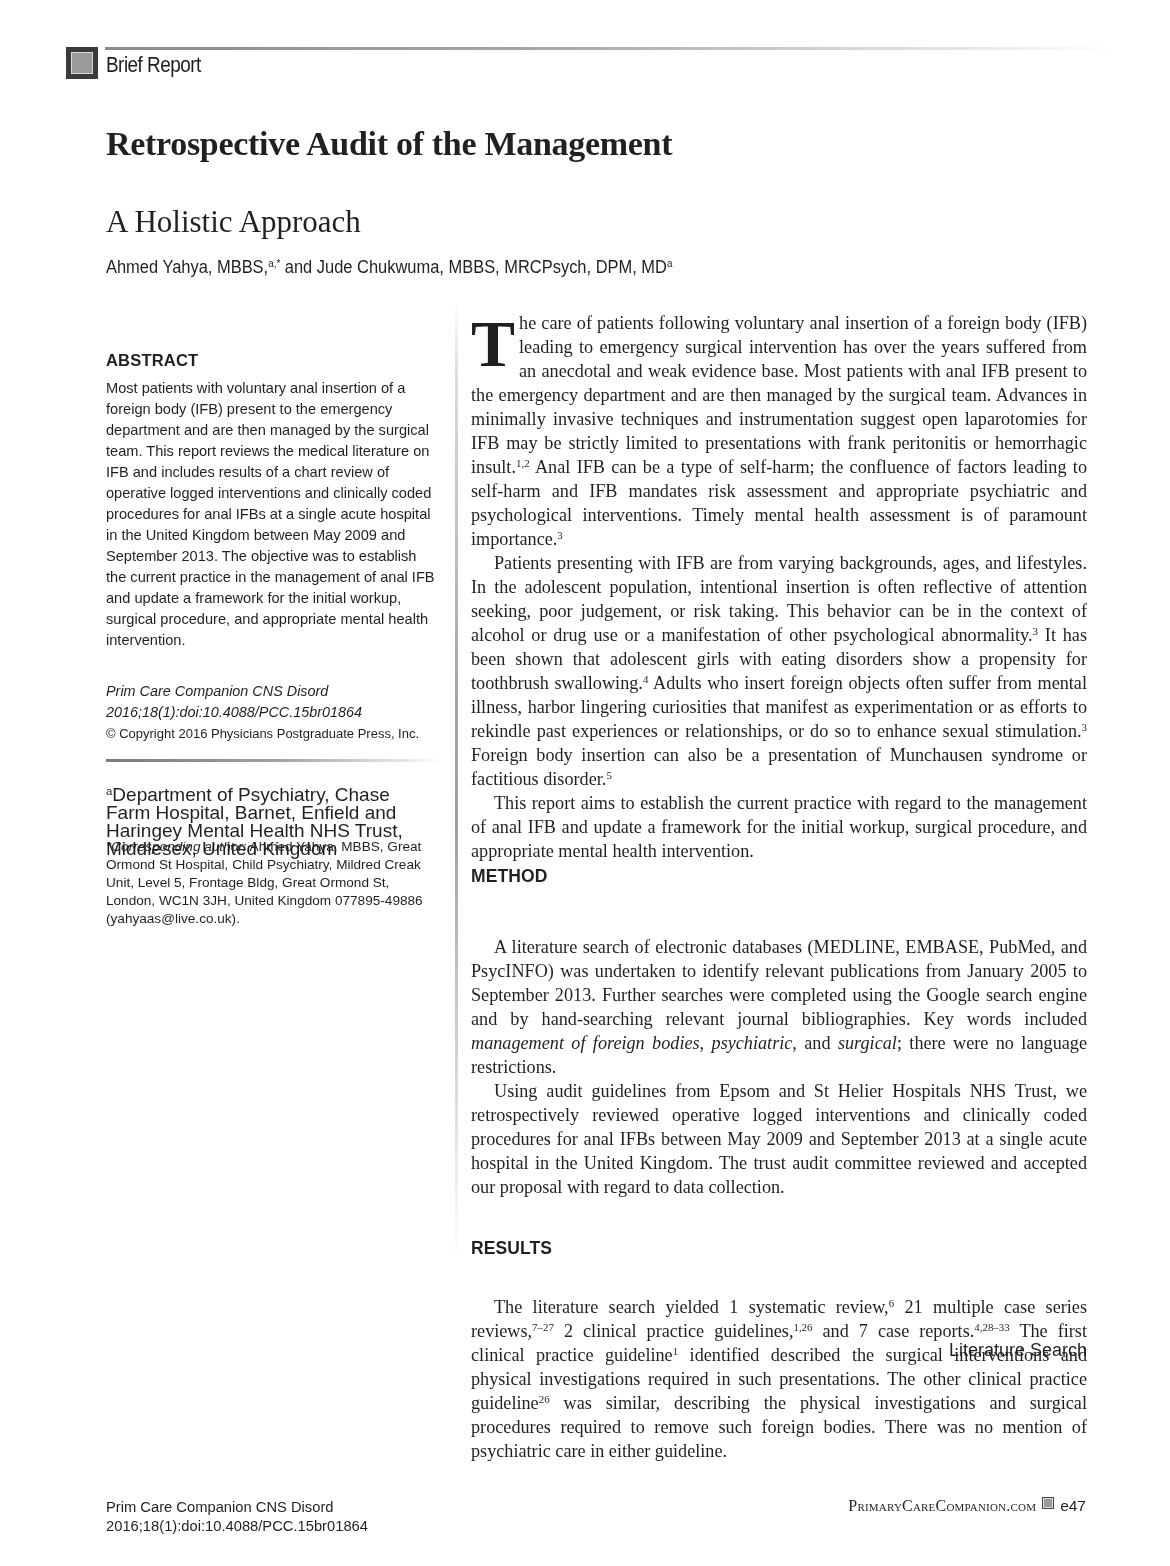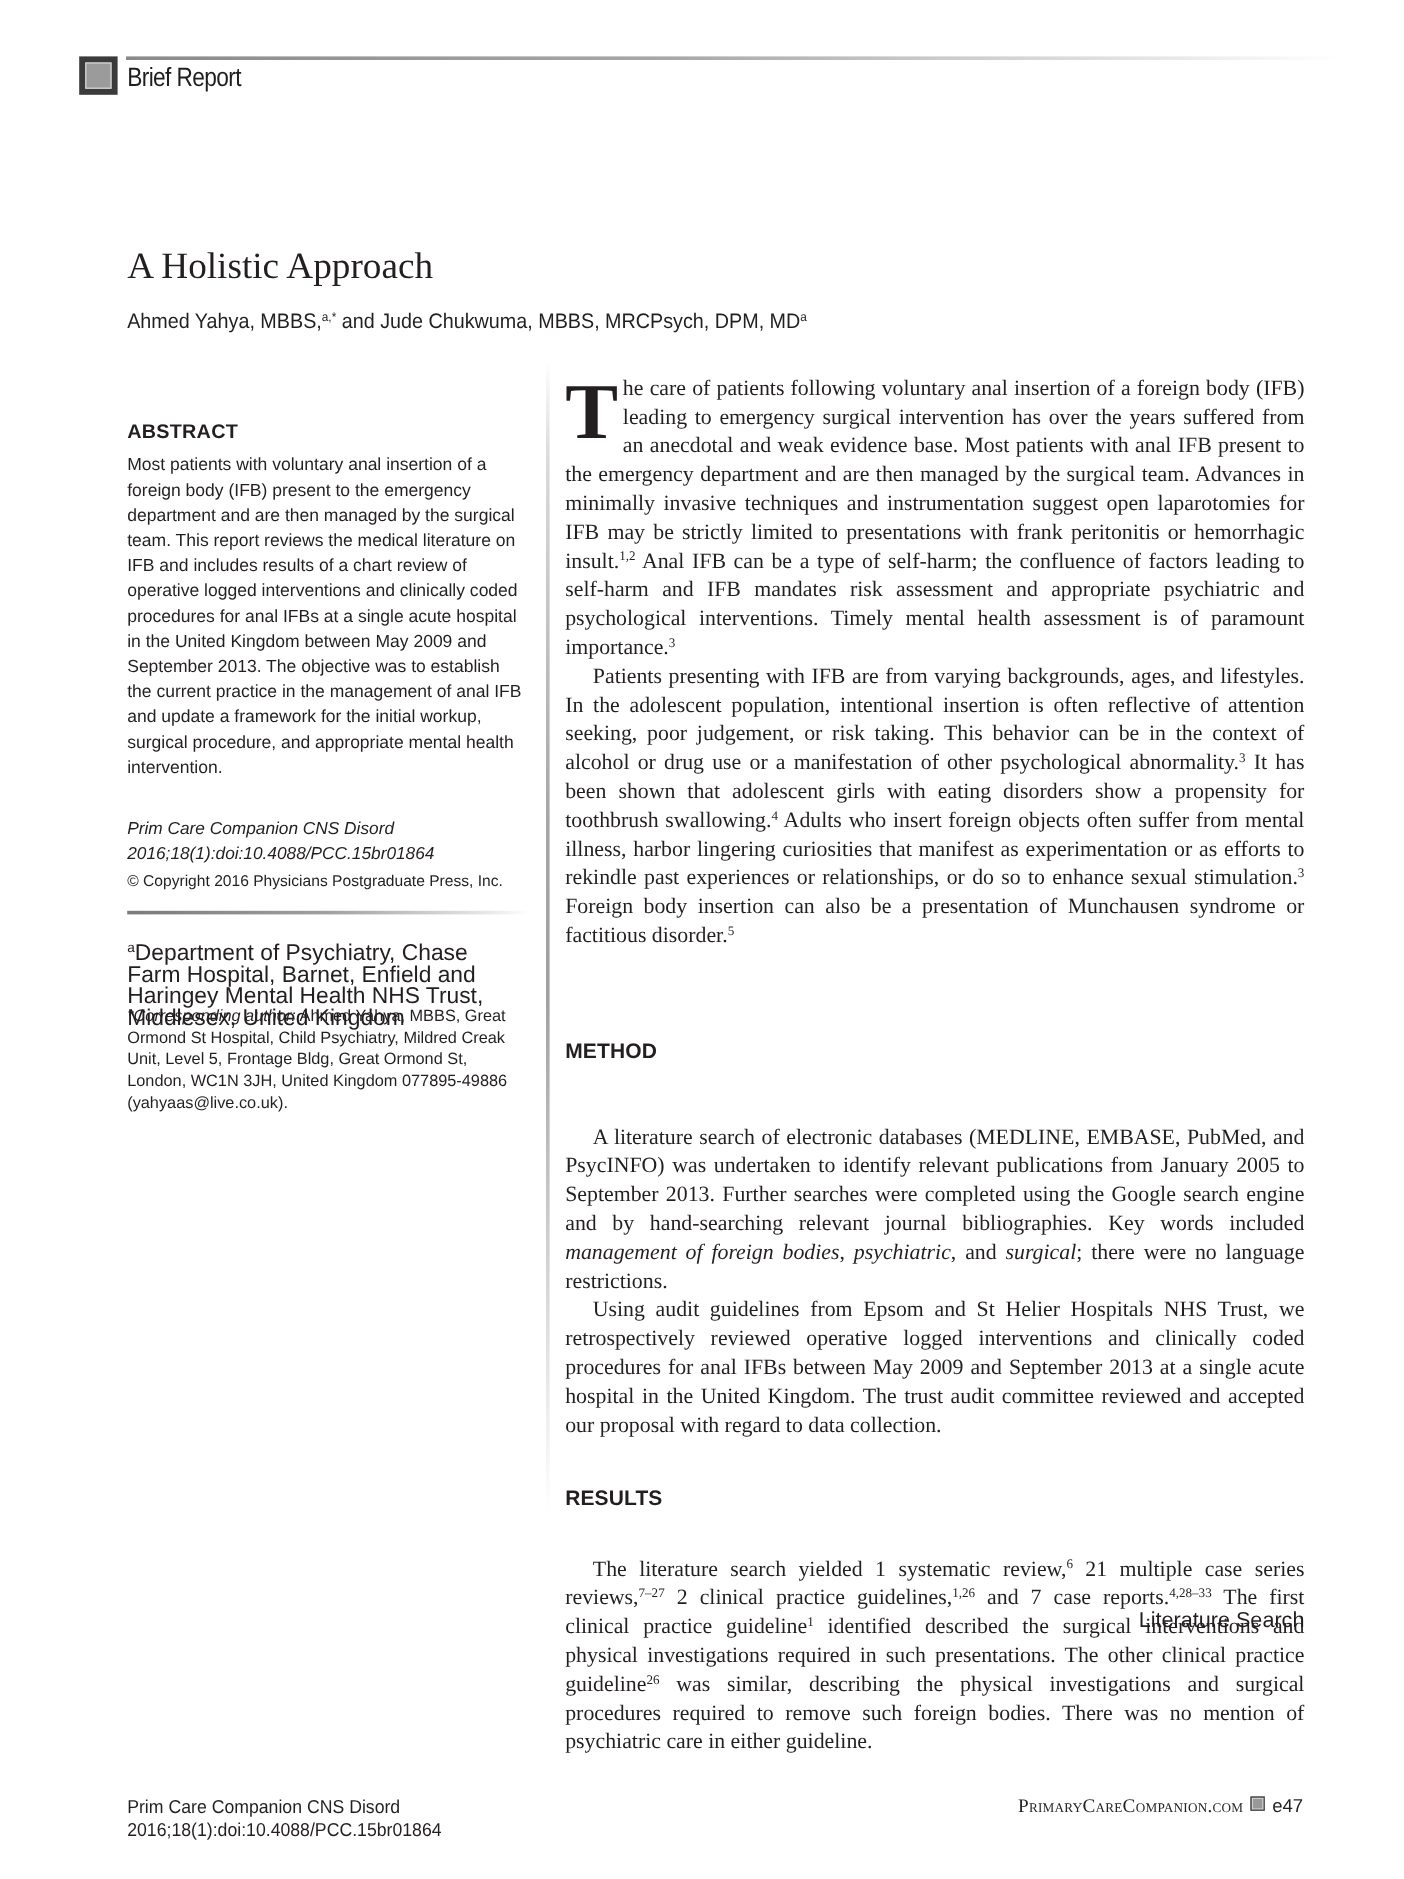--- a/index.html
+++ b/index.html
@@ -52,20 +52,21 @@
 </head>
 <body>
 
 <div class="abs hdr-rule"></div>
 <div class="abs hdr-box">
     <div class="hdr-box-inner"></div>
   </div>
 <div class="abs hdr-label">Brief Report</div>
 
 <div class="abs title">
+  <div>Retrospective Audit of the Management</div>
 </div>
 <div class="abs subtitle">A Holistic Approach</div>
 <div class="abs authors">
   <span>Ahmed Yahya, MBBS,</span><sup class="s">a,*</sup><span> and </span><span>Jude Chukwuma, MBBS, MRCPsych, DPM, MD</span><sup class="s">a</sup>
 </div>
 
 <div class="abs left abs-head">ABSTRACT</div>
 <div class="abs left abs-body">Most patients with voluntary anal insertion of a foreign body (IFB) present to the emergency department and are then managed by the surgical team. This report reviews the medical literature on IFB and includes results of a chart review of operative logged interventions and clinically coded procedures for anal IFBs at a single acute hospital in the United Kingdom between May 2009 and September 2013. The objective was to establish the current practice in the management of anal IFB and update a framework for the initial workup, surgical procedure, and appropriate mental health intervention.</div>
 <div class="abs left cite">
   <div>Prim Care Companion CNS Disord</div>
@@ -74,20 +75,21 @@
 <div class="abs left copy">© Copyright 2016 Physicians Postgraduate Press, Inc.</div>
 <div class="abs left-rule"></div>
 <div class="abs left affil"><sup class="s">a</sup><span>Department of Psychiatry, Chase Farm Hospital, Barnet, Enfield and Haringey Mental Health NHS Trust, Middlesex, United Kingdom</span></div>
 <div class="abs left corr"><i>*Corresponding author:</i><span> Ahmed Yahya, MBBS, Great Ormond St Hospital, Child Psychiatry, Mildred Creak Unit, Level 5, Frontage Bldg, Great Ormond St, London, WC1N 3JH, United Kingdom 077895-49886 (yahyaas@live.co.uk).</span></div>
 
 <div class="abs vrule"></div>
 
 <div class="abs right" style="top:311px;">
   <p class="first"><span class="dropcap">T</span><span>he care of patients following voluntary anal insertion of a foreign body (IFB) leading to emergency surgical intervention has over the years suffered from an anecdotal and weak evidence base. Most patients with anal IFB present to the emergency department and are then managed by the surgical team. Advances in minimally invasive techniques and instrumentation suggest open laparotomies for IFB may be strictly limited to presentations with frank peritonitis or hemorrhagic insult.</span><sup class="s">1,2</sup><span> Anal IFB can be a type of self-harm; the confluence of factors leading to self-harm and IFB mandates risk assessment and appropriate psychiatric and psychological interventions. Timely mental health assessment is of paramount importance.</span><sup class="s">3</sup></p>
   <p><span>Patients presenting with IFB are from varying backgrounds, ages, and lifestyles. In the adolescent population, intentional insertion is often reflective of attention seeking, poor judgement, or risk taking. This behavior can be in the context of alcohol or drug use or a manifestation of other psychological abnormality.</span><sup class="s">3</sup><span> It has been shown that adolescent girls with eating disorders show a propensity for toothbrush swallowing.</span><sup class="s">4</sup><span> Adults who insert foreign objects often suffer from mental illness, harbor lingering curiosities that manifest as experimentation or as efforts to rekindle past experiences or relationships, or do so to enhance sexual stimulation.</span><sup class="s">3</sup><span> Foreign body insertion can also be a presentation of Munchausen syndrome or factitious disorder.</span><sup class="s">5</sup></p>
+  <p>This report aims to establish the current practice with regard to the management of anal IFB and update a framework for the initial workup, surgical procedure, and appropriate mental health intervention.</p>
 </div>
 
 <div class="abs right sec-head" style="top:864px; text-align:left;">METHOD</div>
 <div class="abs right" style="top:935px;">
   <p><span>A literature search of electronic databases (MEDLINE, EMBASE, PubMed, and PsycINFO) was undertaken to identify relevant publications from January 2005 to September 2013. Further searches were completed using the Google search engine and by hand-searching relevant journal bibliographies. Key words included </span><i>management of foreign bodies</i><span>, </span><i>psychiatric</i><span>, and </span><i>surgical</i><span>; there were no language restrictions.</span></p>
   <p>Using audit guidelines from Epsom and St Helier Hospitals NHS Trust, we retrospectively reviewed operative logged interventions and clinically coded procedures for anal IFBs between May 2009 and September 2013 at a single acute hospital in the United Kingdom. The trust audit committee reviewed and accepted our proposal with regard to data collection.</p>
 </div>
 
 <div class="abs right sec-head" style="top:1236px; text-align:left;">RESULTS</div>
 <div class="abs right sub-head" style="top:1338px; text-align:right;">Literature Search</div>

